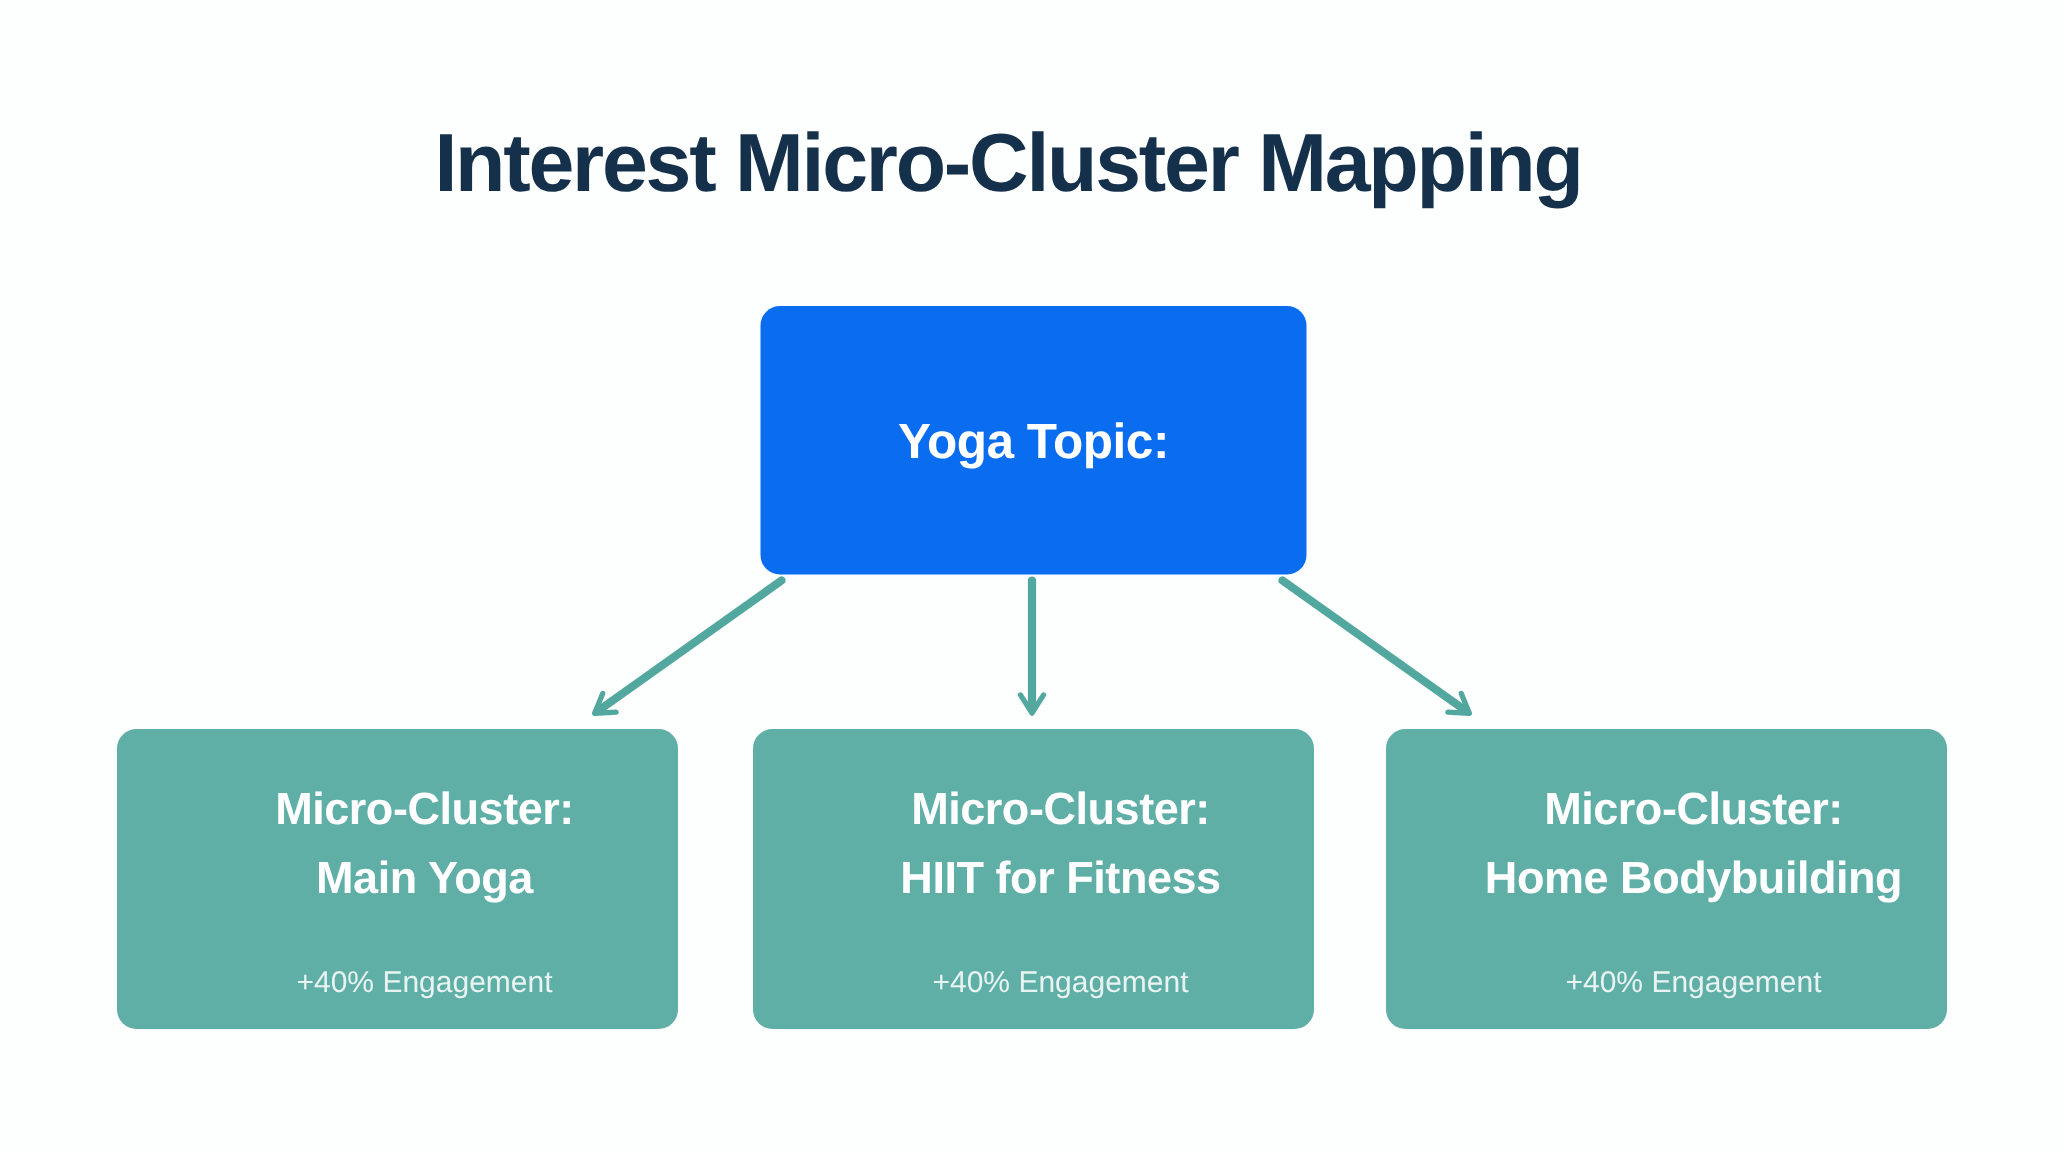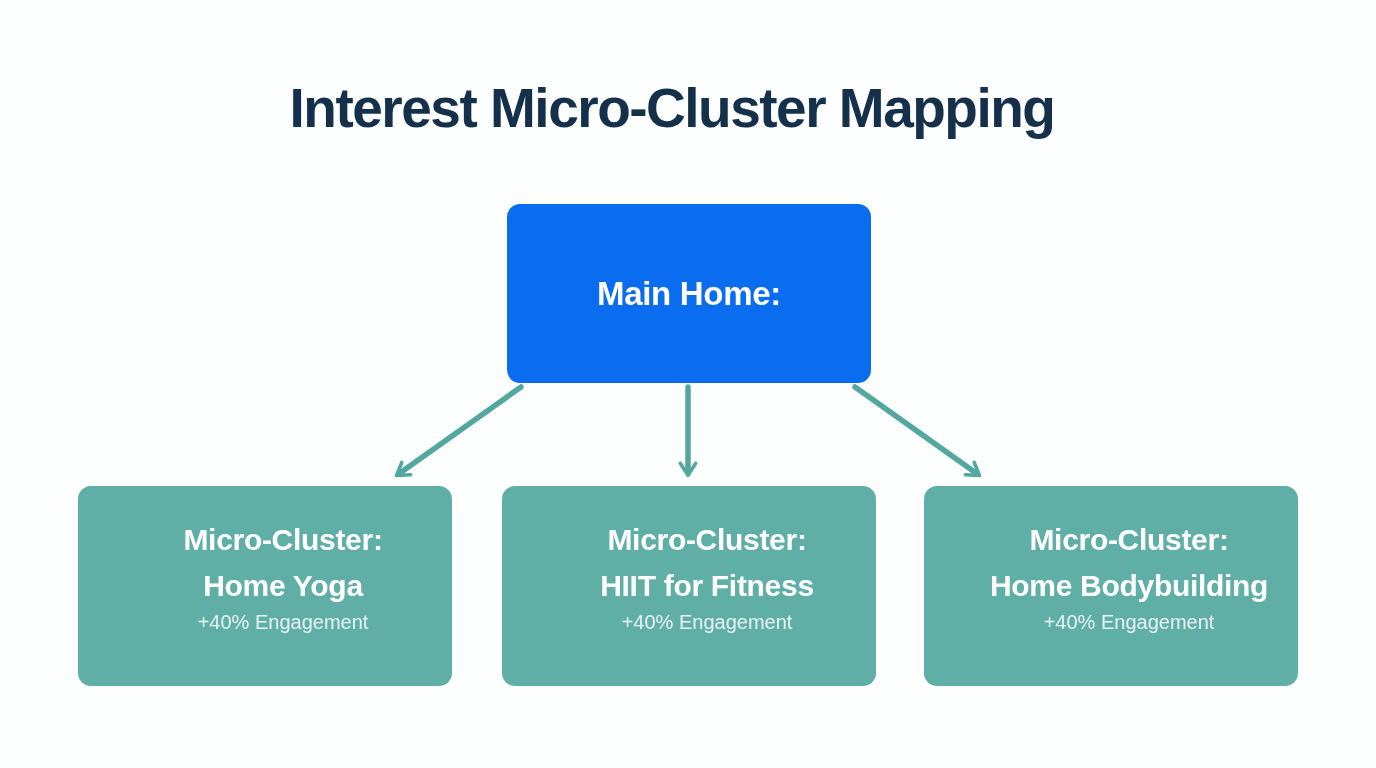--- a/index.html
+++ b/index.html
@@ -67,21 +67,21 @@
   .cluster-node.pos-0 { left: 78px; }
   .cluster-node.pos-1 { left: 502px; }
   .cluster-node.pos-2 { left: 924px; }
   .cluster-node .node-line {
     font-size: 30px;
     font-weight: bold;
     line-height: 46px;
     letter-spacing: -0.3px;
   }
   .cluster-node .metric {
-    margin-top: 3px;
+    margin-top: 36px;
     font-size: 20px;
     font-weight: normal;
     line-height: 20px;
     color: var(--metric_text, #e9f4f2);
   }
   .arrow-layer {
     position: absolute;
     left: 0;
     top: 0;
     width: 1376px;
@@ -113,26 +113,26 @@
       <marker id="vee" viewBox="0 0 10 10" refX="5" refY="5" markerWidth="4" markerHeight="4" orient="auto" markerUnits="strokeWidth">
         <path class="arrowhead-path" d="M1.5 1.5 L7 5 L1.5 8.5" stroke-width="1.6"></path>
       </marker>
     </defs>
     <path class="arrow" d="M521 387 L400 473" marker-end="url(#vee)"></path>
     <path class="arrow" d="M688 387 L688 471" marker-end="url(#vee)"></path>
     <path class="arrow" d="M855 387 L976 473" marker-end="url(#vee)"></path>
   </svg>
 
   <div class="node main-node">
-    <div class="node-line">Main Home:</div>
+    <div class="node-line">Yoga Topic:</div>
   </div>
 
   <div class="node cluster-node pos-0">
     <div class="node-line">Micro-Cluster:</div>
-    <div class="node-line">Home Yoga</div>
+    <div class="node-line">Main Yoga</div>
     <div class="metric">+40% Engagement</div>
   </div>
 
   <div class="node cluster-node pos-1">
     <div class="node-line">Micro-Cluster:</div>
     <div class="node-line">HIIT for Fitness</div>
     <div class="metric">+40% Engagement</div>
   </div>
 
   <div class="node cluster-node pos-2">

